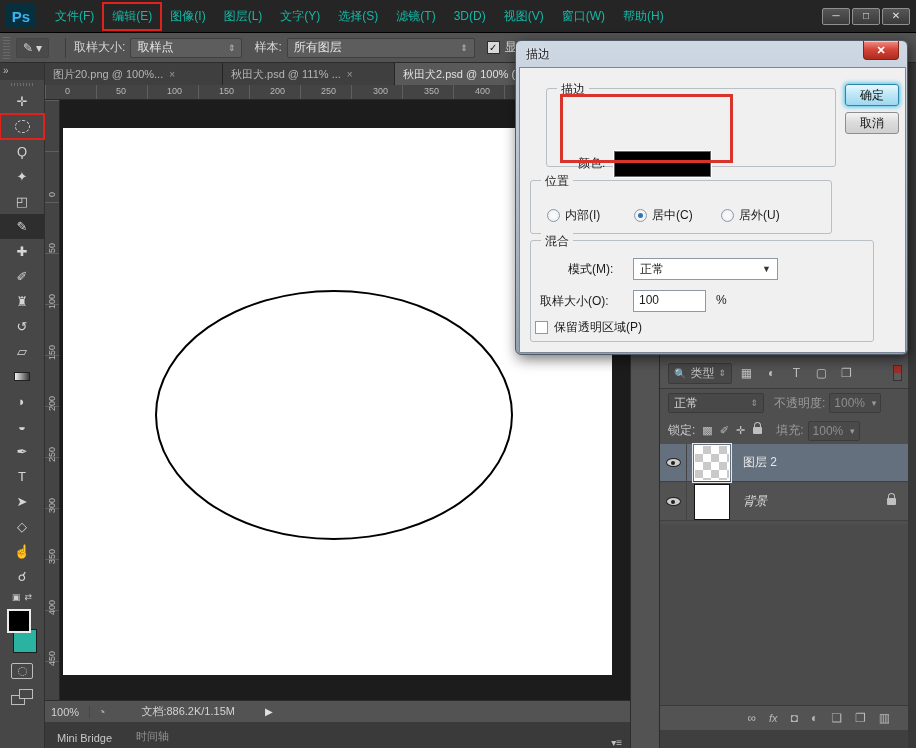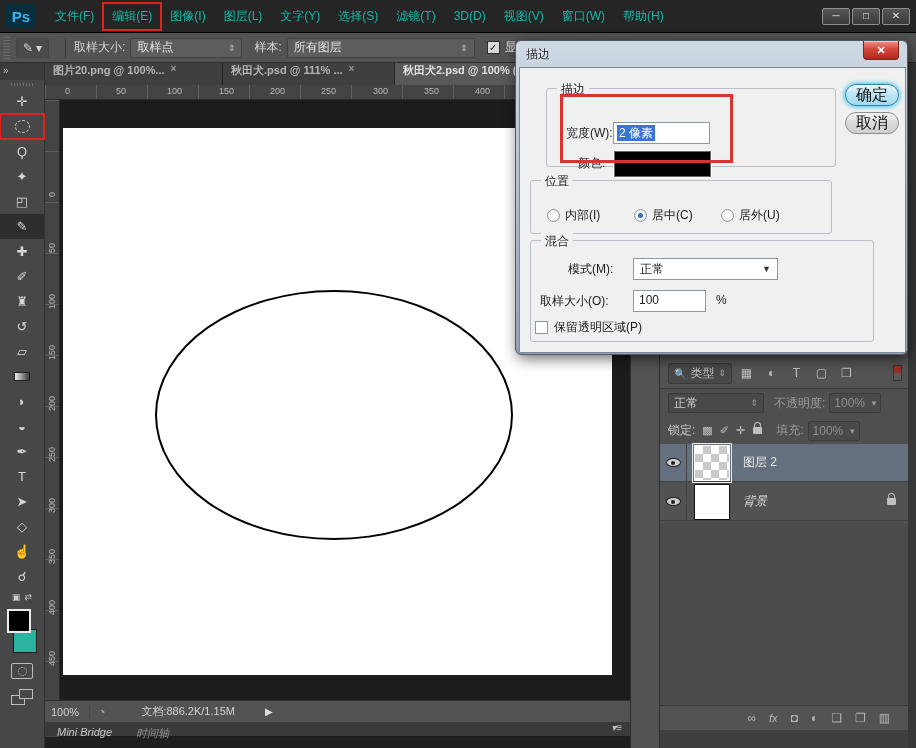--- a/index.html
+++ b/index.html
@@ -62,22 +62,22 @@
   #quickmask i { width:9px; height:9px; border:1px dotted #bdbdbd; border-radius:50%; }
   #screenmode { width:22px; height:16px; margin:10px auto 0; position:relative; }
   #screenmode i { position:absolute; border:1px solid #bdbdbd; width:14px; height:10px; }
   #screenmode i:first-child { left:0; bottom:0; }
   #screenmode i:last-child { right:0; top:0; background:#474747; }
 
   
   #docarea { position:absolute; left:45px; top:63px; width:585px; height:685px; background:#1f1f1f; }
   #tabbar { position:absolute; left:0; top:0; width:585px; height:22px; background:#333;
     display:flex; }
-  .doc-tab { height:22px; display:flex; align-items:flex-start; gap:6px; padding:0 8px;
-    font-size:11px; color:#b5b5b5; background:#3f3f3f; border-right:1px solid #252525; white-space:nowrap; overflow:hidden;font-weight:bold; }
+  .doc-tab { height:22px; display:flex; align-items:center; gap:6px; padding:0 8px;
+    font-size:11px; color:#b5b5b5; background:#3f3f3f; border-right:1px solid #252525; white-space:nowrap; overflow:hidden; }
   .doc-tab .x { color:#9a9a9a; font-size:10px; }
   .doc-tab.active { background:#595959; color:#e0e0e0; }
   #hruler { position:absolute; left:0; top:22px; width:585px; height:15px; background:#444;
     border-bottom:1px solid #2a2a2a;
     background-image:repeating-linear-gradient(90deg,#5f5f5f 0 1px,transparent 1px 51px); }
   .hrn { position:absolute; top:1px; font-size:9px; color:#b9b9b9; }
   #vruler { position:absolute; left:0; top:37px; width:15px; height:637px; background:#444;
     border-right:1px solid #2a2a2a;
     background-image:repeating-linear-gradient(180deg,#5f5f5f 0 1px,transparent 1px 51px); }
   .vrn { position:absolute; left:2px; font-size:9px; color:#b9b9b9; writing-mode:vertical-rl;
@@ -87,22 +87,22 @@
   #paste { position:absolute; left:15px; top:37px; width:570px; height:637px; background:#1c1c1c; }
   #canvas { position:absolute; left:3px; top:28px; width:549px; height:547px; background:#fff; }
   #ellipse { position:absolute; left:92px; top:162px; width:358px; height:250px;
     border:2px solid #000; border-radius:50%; }
   #statusbar { position:absolute; left:0; top:637px; width:585px; height:22px; background:#535353;
     border-top:1px solid #2c2c2c; display:flex; align-items:center; font-size:11px; color:#d2d2d2; }
   #sb-zoom { padding:0 10px 0 6px; border-right:1px solid #464646; }
   #sb-clock { margin:0 8px; color:#a8a8a8; font-size:12px; }
   #sb-doc { margin-left:28px; }
   #sb-arrow { margin-left:30px; color:#e0e0e0; font-size:10px; }
-  #bottomtabs { position:absolute; left:0; top:659px; width:585px; height:14px; background:#3a3a3a;
-    display:flex; align-items:flex-start; font-size:11px;font-style:italic; }
+  #bottomtabs { position:absolute; left:0; top:659px; width:585px; height:26px; background:#3a3a3a;
+    display:flex; align-items:flex-end; font-size:11px; }
   .btab { padding:4px 12px; color:#c8c8c8; }
   .btab.dim { color:#8f8f8f; }
   #bt-menu { margin-left:auto; margin-right:8px; color:#c0c0c0; font-size:10px; }
 
   
   #dockstrip { position:absolute; left:630px; top:63px; width:30px; height:685px; background:#535353;
     border-left:1px solid #2c2c2c; border-right:1px solid #2c2c2c; }
 
   
   #layerspanel { position:absolute; left:660px; top:63px; width:248px; height:685px; background:#4f4f4f; }
@@ -176,22 +176,22 @@
   #lbl-width { position:absolute; left:19px; top:3px; }
   #inp-width { position:absolute; left:66px; top:0; width:97px; height:22px; background:#fff;
     border:1px solid #8d99a5; padding:2px 3px; }
   #inp-width .sel { background:#3875d7; color:#fff; padding:1px 2px; }
   #row-color { position:absolute; left:0; top:62px; width:290px; height:26px; }
   #lbl-color { position:absolute; left:31px; top:4px; }
   #color-swatch { position:absolute; left:67px; top:0; width:97px; height:26px; background:#000;
     border:1px solid #666; outline:1px solid #fff; }
   #red-annot { position:absolute; left:40px; top:26px; width:173px; height:69px;
     border:3px solid #d9342b; z-index:3; }
-  .dlg-btn { position:absolute; left:325px; width:54px; height:22px; border-radius:11px;
-    display:flex; align-items:center; justify-content:center; font-size:16px; color:#111; }
+  .dlg-btn { position:absolute; left:325px; width:54px; height:22px; border-radius:3px;
+    display:flex; align-items:center; justify-content:center; font-size:12px; color:#111; }
   #btn-ok { top:16px; background:linear-gradient(#eaf8fe,#bfe7f7 45%,#a0d8ef);
     border:1px solid #2c84a8; box-shadow:0 0 4px 1px #41c2f0; }
   #btn-cancel { top:44px; background:linear-gradient(#f4f4f4,#dcdcdc 45%,#cfcfcf); border:1px solid #8e8e8e; }
   #grp-pos { left:10px; top:112px; width:302px; height:54px; }
   .radio-item { position:absolute; top:26px; display:flex; align-items:center; gap:5px; }
   .radio { width:13px; height:13px; border-radius:50%; border:1px solid #8a9aa8;
     background:radial-gradient(#fff,#e8e8e8); position:relative; }
   .radio.on::after { content:""; position:absolute; left:3px; top:3px; width:5px; height:5px;
     border-radius:50%; background:#2f74b8; }
   #grp-blend { left:10px; top:172px; width:344px; height:102px; }
@@ -461,26 +461,20 @@
   </div>
   <div id="rightedge"></div>
 
   <div id="dialog">
     <div id="dlg-title">描边</div>
     <div id="dlg-close">✕</div>
     <div id="dlg-body">
 
       <div class="grp" id="grp-stroke">
         <span class="grp-label">描边</span>
-        <div id="row-width">
-          <span id="lbl-width">宽度(W):</span>
-          <div id="inp-width">
-            <span class="sel">2 像素</span>
-          </div>
-        </div>
         <div id="row-color">
           <span id="lbl-color">颜色:</span>
           <div id="color-swatch"></div>
         </div>
       </div>
       <div id="red-annot"></div>
 
       <div class="dlg-btn" id="btn-ok">确定</div>
       <div class="dlg-btn" id="btn-cancel">取消</div>
 

